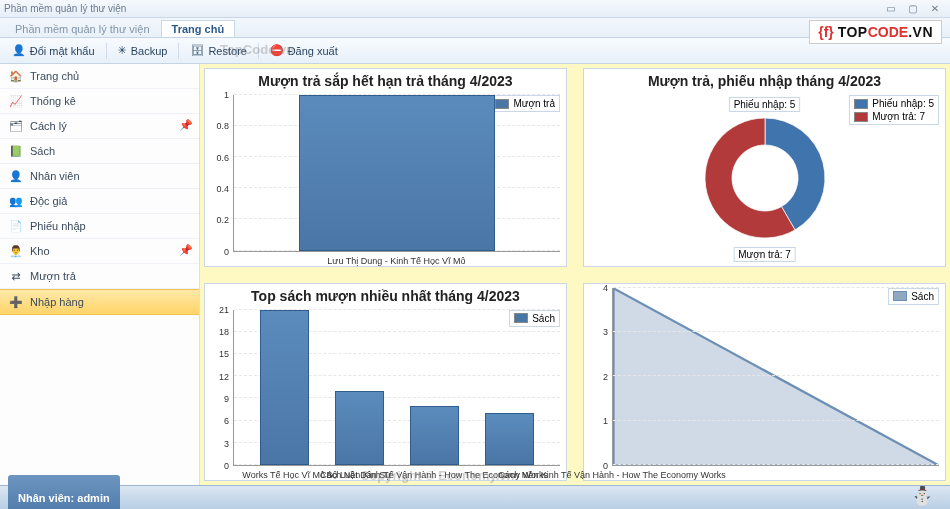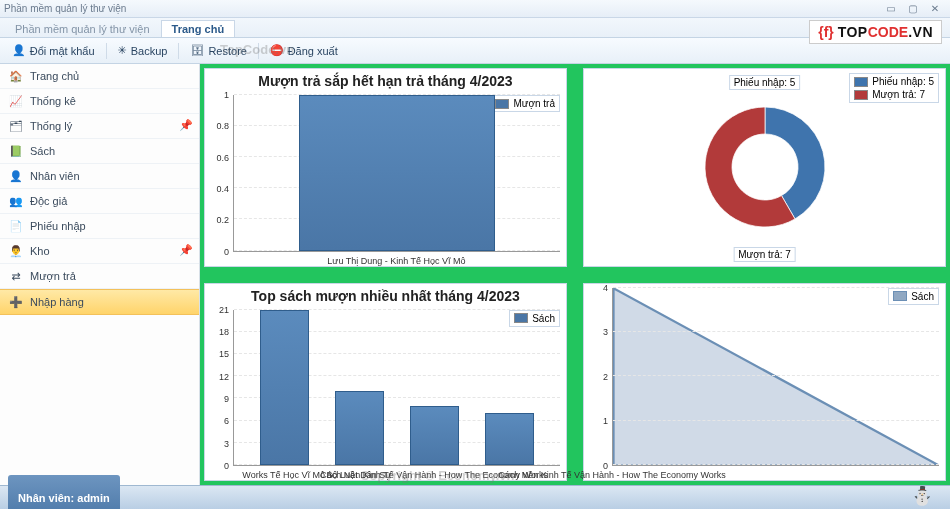--- a/index.html
+++ b/index.html
@@ -19,21 +19,21 @@
 .sep { width: 1px; height: 16px; background: #cfdbe8; margin: 0 3px; }
 
 .body { display: flex; height: calc(100% - 18px - 20px - 26px - 24px); }
 
 .sidebar { width: 200px; background: #fdfdfd; border-right: 1px solid #d8e0e8; display: flex; flex-direction: column; }
 .nav-item { display: flex; align-items: center; gap: 6px; padding: 4px 8px; color: #3a4a5c; border-bottom: 1px solid #eef2f6; position: relative; }
 .nav-item.selected { background: linear-gradient(#ffe9a6,#ffd46b); border-top:1px solid #f3c15b; border-bottom:1px solid #f3c15b; }
 .nav-item .micon { width: 16px; height: 16px; display:flex; align-items:center; justify-content:center; }
 .nav-item .ricon { position:absolute; right:6px; width:14px; height:14px; }
 
-.content { flex: 1; padding: 4px; display: grid; grid-template-columns: 1fr 1fr; grid-template-rows: 1fr 1fr; gap: 16px; background:#22c55e; }
+.content { flex: 1; padding: 4px; display: grid; grid-template-columns: 1fr 1fr; grid-template-rows: 1fr 1fr; gap: 16px; background:#fef9c3; }
 .panel { border: 1px solid #c9d7e7; background: #fff; display: flex; flex-direction: column; }
 .panel-title { text-align: center; font-size: 14px; font-weight: 600; padding: 4px 0 2px; color: #222; }
 .chartwrap { flex:1; position:relative; padding: 2px 6px 14px 28px; }
 
 .legend { position:absolute; top:4px; right:6px; border:1px solid #c9d7e7; background:#fff; padding:2px 4px; font-size:10px; display:flex; flex-direction:column; gap:2px; }
 .legend-row { display:flex; align-items:center; gap:4px; white-space:nowrap; }
 .swatch { width:14px; height:10px; border:1px solid #888; }
 
 .axis-y { position:absolute; left:0; top:4px; bottom:14px; width:26px; }
 .ytick { position:absolute; right:2px; font-size:9px; color:#333; transform:translateY(50%); }
@@ -102,21 +102,21 @@
       <div class="nav-item">
         <span class="micon">🏠</span>
         <span>Trang chủ</span>
       </div>
       <div class="nav-item">
         <span class="micon">📈</span>
         <span>Thống kê</span>
       </div>
       <div class="nav-item">
         <span class="micon">🗂</span>
-        <span>Thống lý</span>
+        <span>Cách lý</span>
         <span class="ricon">📌</span>
       </div>
       <div class="nav-item">
         <span class="micon">📗</span>
         <span>Sách</span>
       </div>
       <div class="nav-item">
         <span class="micon">👤</span>
         <span>Nhân viên</span>
       </div>
@@ -171,20 +171,21 @@
             <div class="grid-h" style="bottom: 100%;"></div>
             <div class="bar" style="left: 20%; width: 60%; height: 100%; background: linear-gradient(rgb(91, 139, 189), rgb(74, 118, 166));"></div>
           </div>
         <div class="xlabels" id="p1x">
             <span class="xlabel" style="left: 50%;">Lưu Thị Dung - Kinh Tế Học Vĩ Mô</span>
           </div>
       </div>
     </div>
 
     <div class="panel">
+      <div class="panel-title">Mượn trả, phiếu nhập tháng 4/2023</div>
       <div class="chartwrap" style="padding:2px">
         <div class="legend">
           <div class="legend-row">
               <span class="swatch" style="background:#3f74ad"></span>
               <span>Phiếu nhập: 5</span>
             </div>
           <div class="legend-row">
               <span class="swatch" style="background:#b23a3a"></span>
               <span>Mượn trả: 7</span>
             </div>

